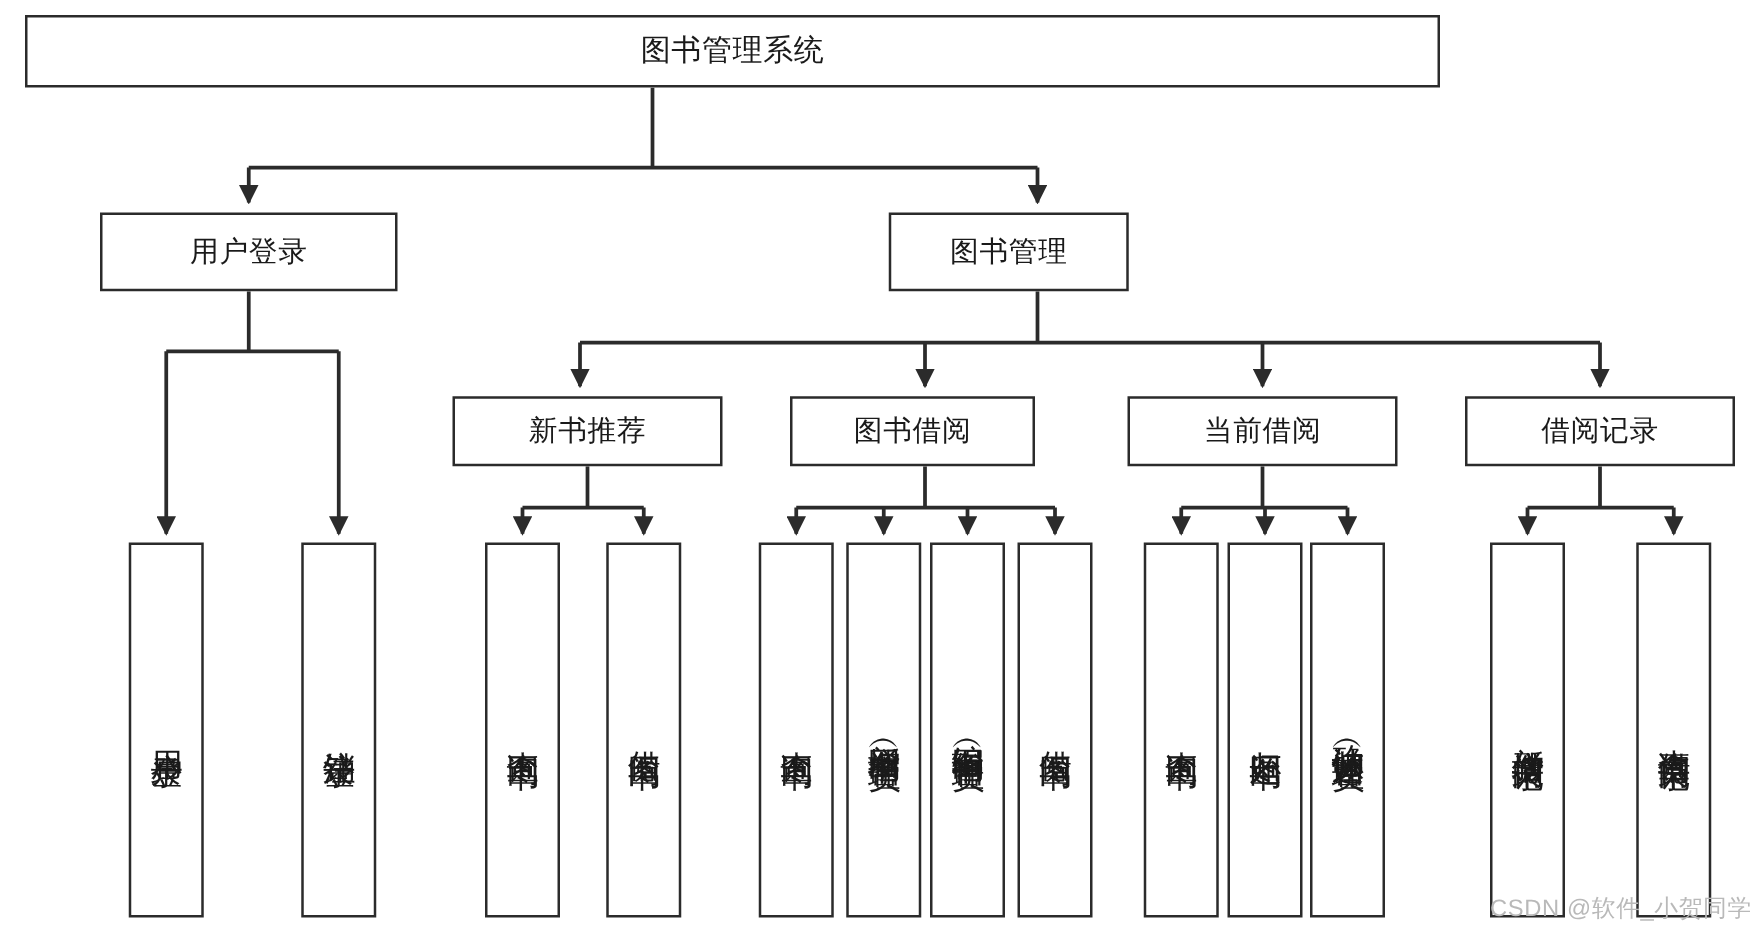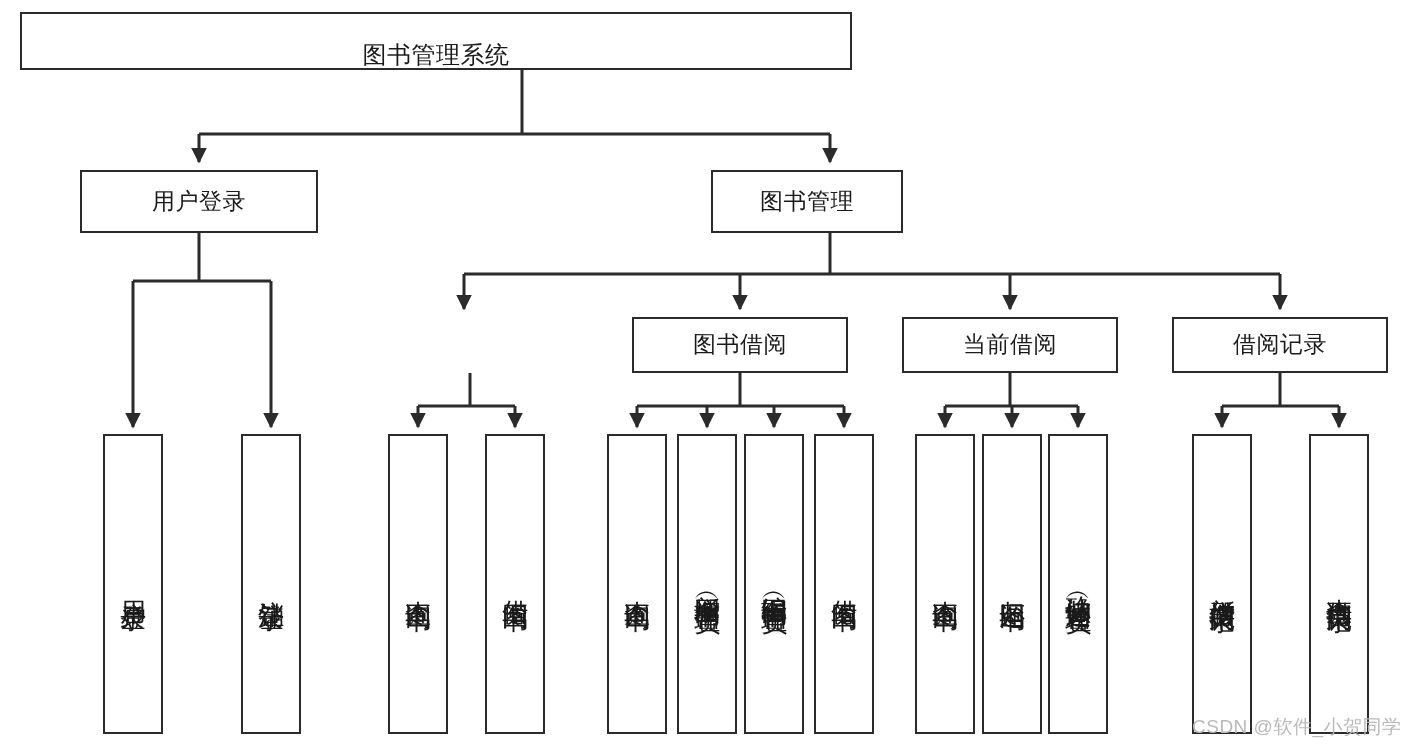--- a/index.html
+++ b/index.html
@@ -122,32 +122,35 @@
       <path d="M 1012 406 L 1012 427" marker-end="url(#arrow)"></path>
       <path d="M 1078 406 L 1078 427" marker-end="url(#arrow)"></path>
 
       <path d="M 1280 373 L 1280 406"></path>
       <path d="M 1222 406 L 1339 406"></path>
       <path d="M 1222 406 L 1222 427" marker-end="url(#arrow)"></path>
       <path d="M 1339 406 L 1339 427" marker-end="url(#arrow)"></path>
     </g>
   </svg>
 
-  <div class="node horiz root" style="left:20px; top:12px; width:832px; height:58px;align-items:flex-end;">
+  <div class="node horiz root" style="left:20px; top:12px; width:1132px; height:58px;">
     <span class="node-label">图书管理系统</span>
   </div>
 
   <div class="node horiz" style="left:80px; top:170px; width:238px; height:63px;">
     <span class="node-label">用户登录</span>
   </div>
   <div class="node horiz" style="left:711px; top:170px; width:192px; height:63px;">
     <span class="node-label">图书管理</span>
   </div>
 
-  <div class="node horiz" style="left:632px; top:317px; width:216px; height:56px;">
+  <div class="node horiz" style="left:362px; top:317px; width:216px; height:56px;">
+    <span class="node-label">新书推荐</span>
+  </div>
+  <div class="node horiz" style="left:632px; top:317px; width:196px; height:56px;">
     <span class="node-label">图书借阅</span>
   </div>
   <div class="node horiz" style="left:1172px; top:317px; width:216px; height:56px;">
     <span class="node-label">借阅记录</span>
   </div>
   <div class="node horiz" style="left:902px; top:317px; width:216px; height:56px;">
     <span class="node-label">当前借阅</span>
   </div>
 
   <div class="node vert" style="left:103px; top:434px; width:60px; height:300px;">

